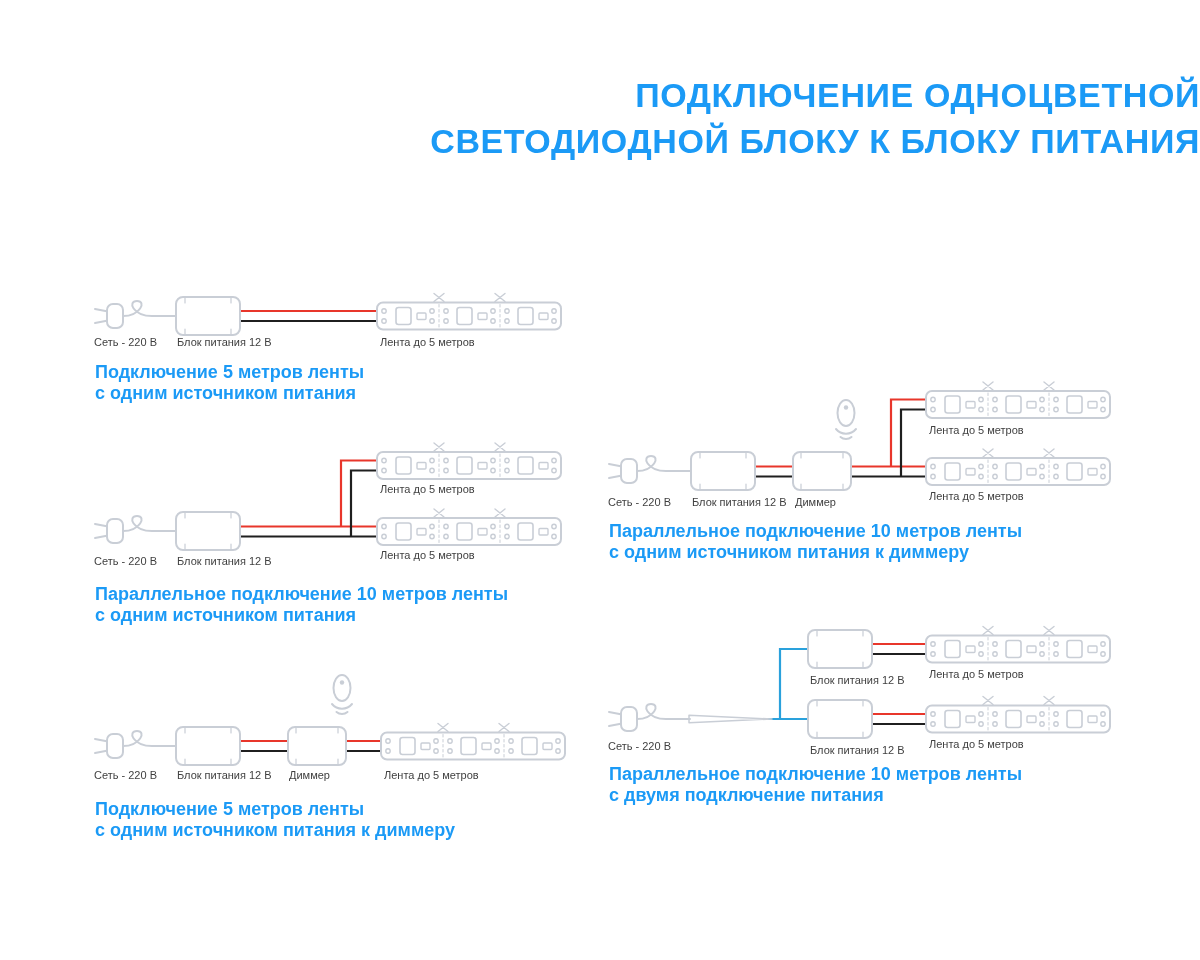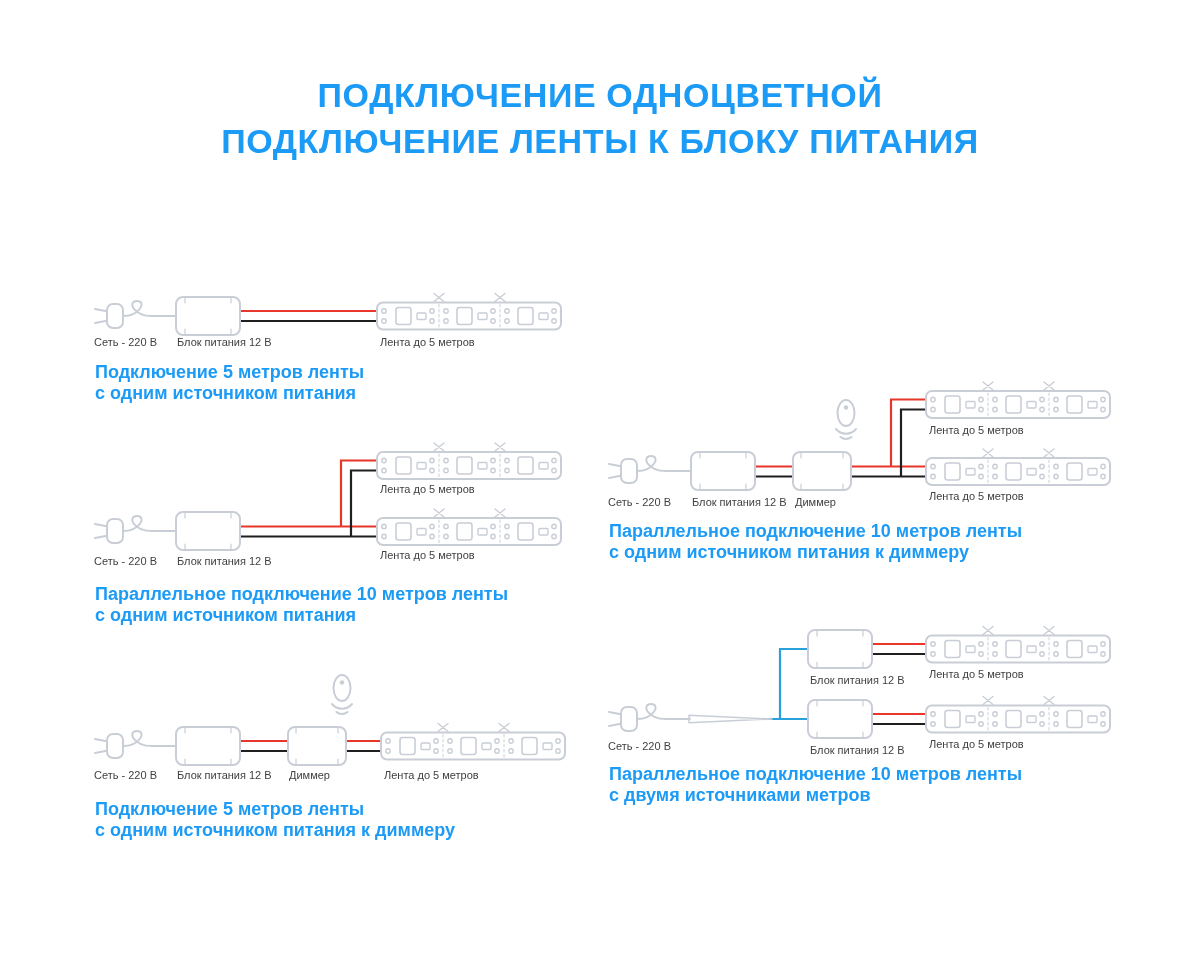--- a/index.html
+++ b/index.html
@@ -1,19 +1,19 @@
 <!DOCTYPE html>
 <html style="--accent: #1b9af6; --outline: #c9ced6; --label-text: #3f3f3f; --wire-red: #e8362b; --wire-black: #1f1f1f; --wire-blue: #2aa1dc;"><head>
 <meta charset="utf-8">
 <style>
   *{box-sizing:border-box}
   html,body{margin:0;padding:0;background:#fff}
   .canvas{position:relative;width:1200px;height:960px;background:#fff;overflow:hidden;
           font-family:"Liberation Sans",sans-serif}
-  .title{position:absolute;top:72px;left:0;width:100%;text-align:center;
+  .title{position:absolute;top:72px;left:0;width:100%;text-align:right;
          font-size:34px;line-height:46px;font-weight:700;letter-spacing:.6px;
          color:var(--accent,#1b9af6)}
   .lbl{position:absolute;font-size:11px;line-height:13px;color:var(--label-text,#3f3f3f);
        white-space:nowrap}
   .caption{position:absolute;font-size:18px;line-height:20.5px;font-weight:600;
            color:var(--accent,#1b9af6);white-space:nowrap}
   .scene{position:absolute;left:0;top:0}
   .comp{stroke:var(--outline,#c9ced6);fill:#fff;stroke-width:2;
         stroke-linecap:round;stroke-linejoin:round}
   .wire{fill:none;stroke-width:2.2}
@@ -22,21 +22,21 @@
   .wire-blue{stroke:var(--wire-blue,#2aa1dc)}
   .wedge{fill:#fff;stroke:var(--outline,#c9ced6);stroke-width:1.5;stroke-linejoin:round}
 </style>
 </head>
 <body>
 
 <div class="canvas">
 
   <div class="title">
     <div>ПОДКЛЮЧЕНИЕ ОДНОЦВЕТНОЙ</div>
-    <div>ПОДКЛЮЧЕНИЕ ЛЕНТЫ К БЛОКУ ПИТАНИЯ</div>
+    <div>СВЕТОДИОДНОЙ БЛОКУ К БЛОКУ ПИТАНИЯ</div>
   </div>
 
   <svg class="scene" width="1200" height="960" viewBox="0 0 1200 960">
     <defs>
       <g id="sym-plug">
         <path d="M3 11 L16 13.5" style="fill:none"></path>
         <path d="M3 25 L16 22.5" style="fill:none"></path>
         <rect x="15" y="6" width="16" height="24" rx="6"></rect>
         <path d="M31 18 C48 18 55 3 45 3 C35 3 41 18 60 18 L84 18" style="fill:none"></path>
       </g>
@@ -184,16 +184,16 @@
   <div class="caption" style="left:95px;top:799px">
     <div>Подключение 5 метров ленты</div>
     <div>с одним источником питания к диммеру</div>
   </div>
   <div class="caption" style="left:609px;top:521px">
     <div>Параллельное подключение 10 метров ленты</div>
     <div>с одним источником питания к диммеру</div>
   </div>
   <div class="caption" style="left:609px;top:764px">
     <div>Параллельное подключение 10 метров ленты</div>
-    <div>с двумя источниками метров</div>
+    <div>с двумя подключение питания</div>
   </div>
 
 </div>
 
 </body></html>

